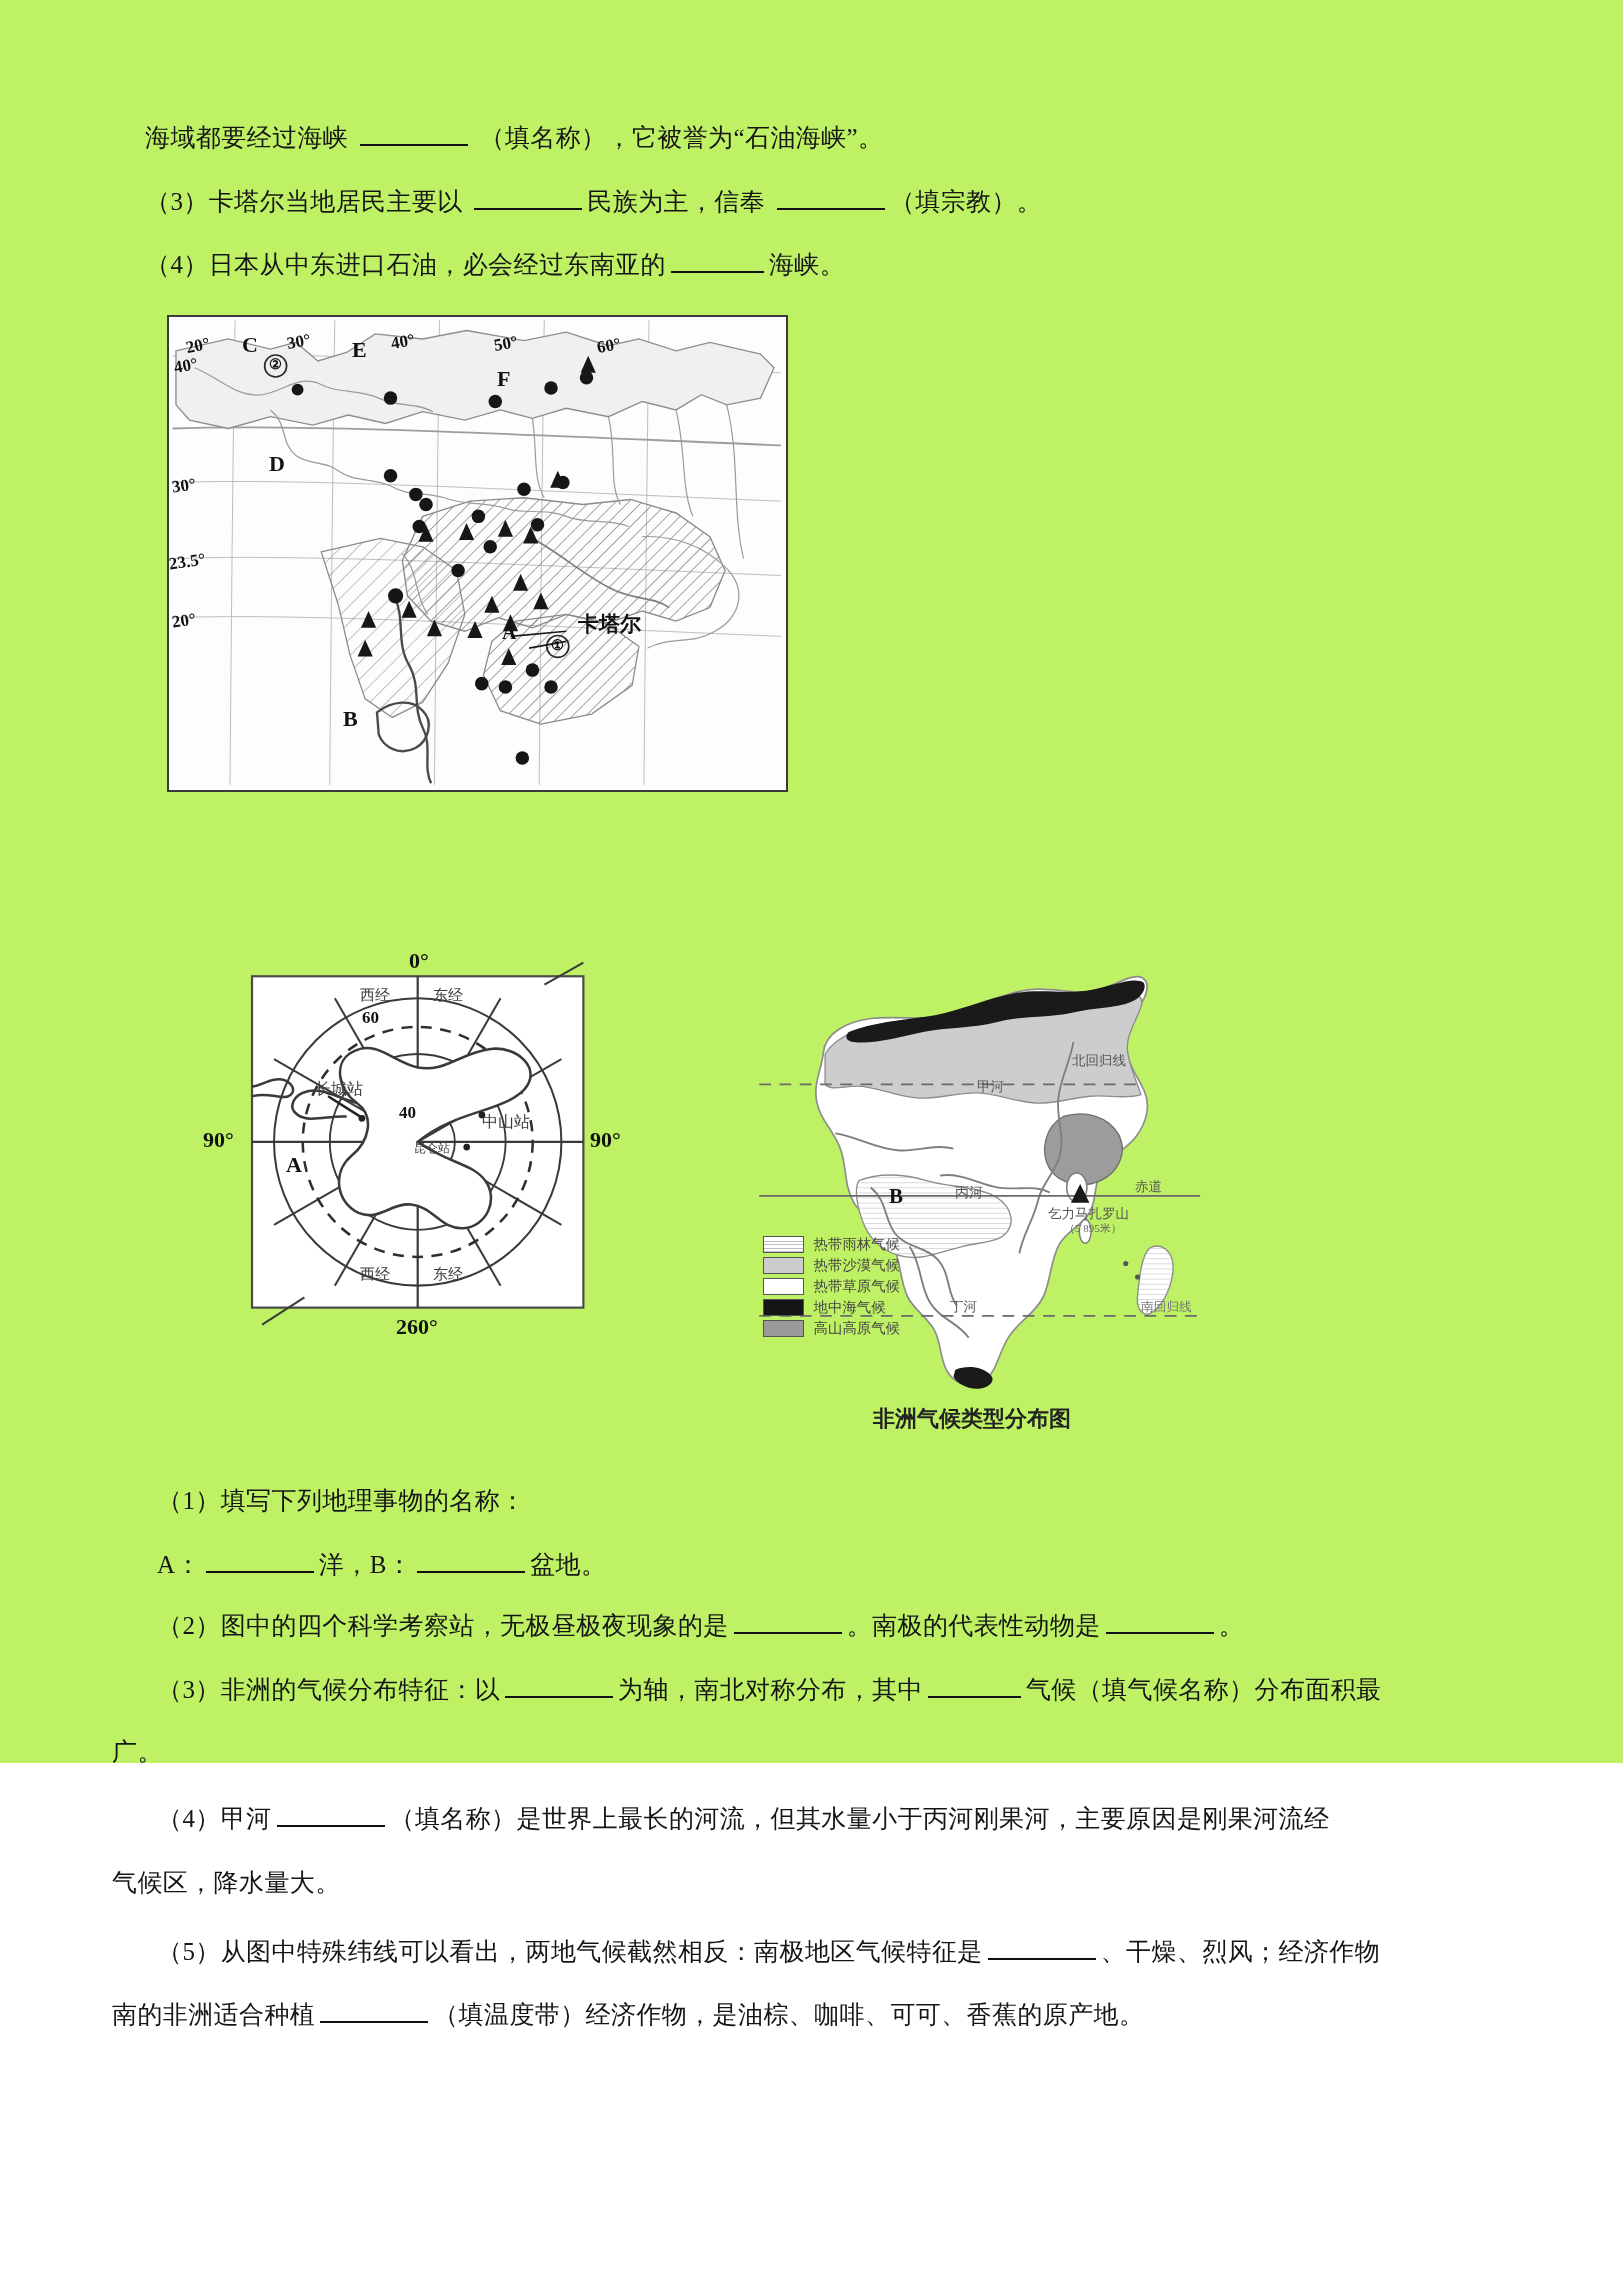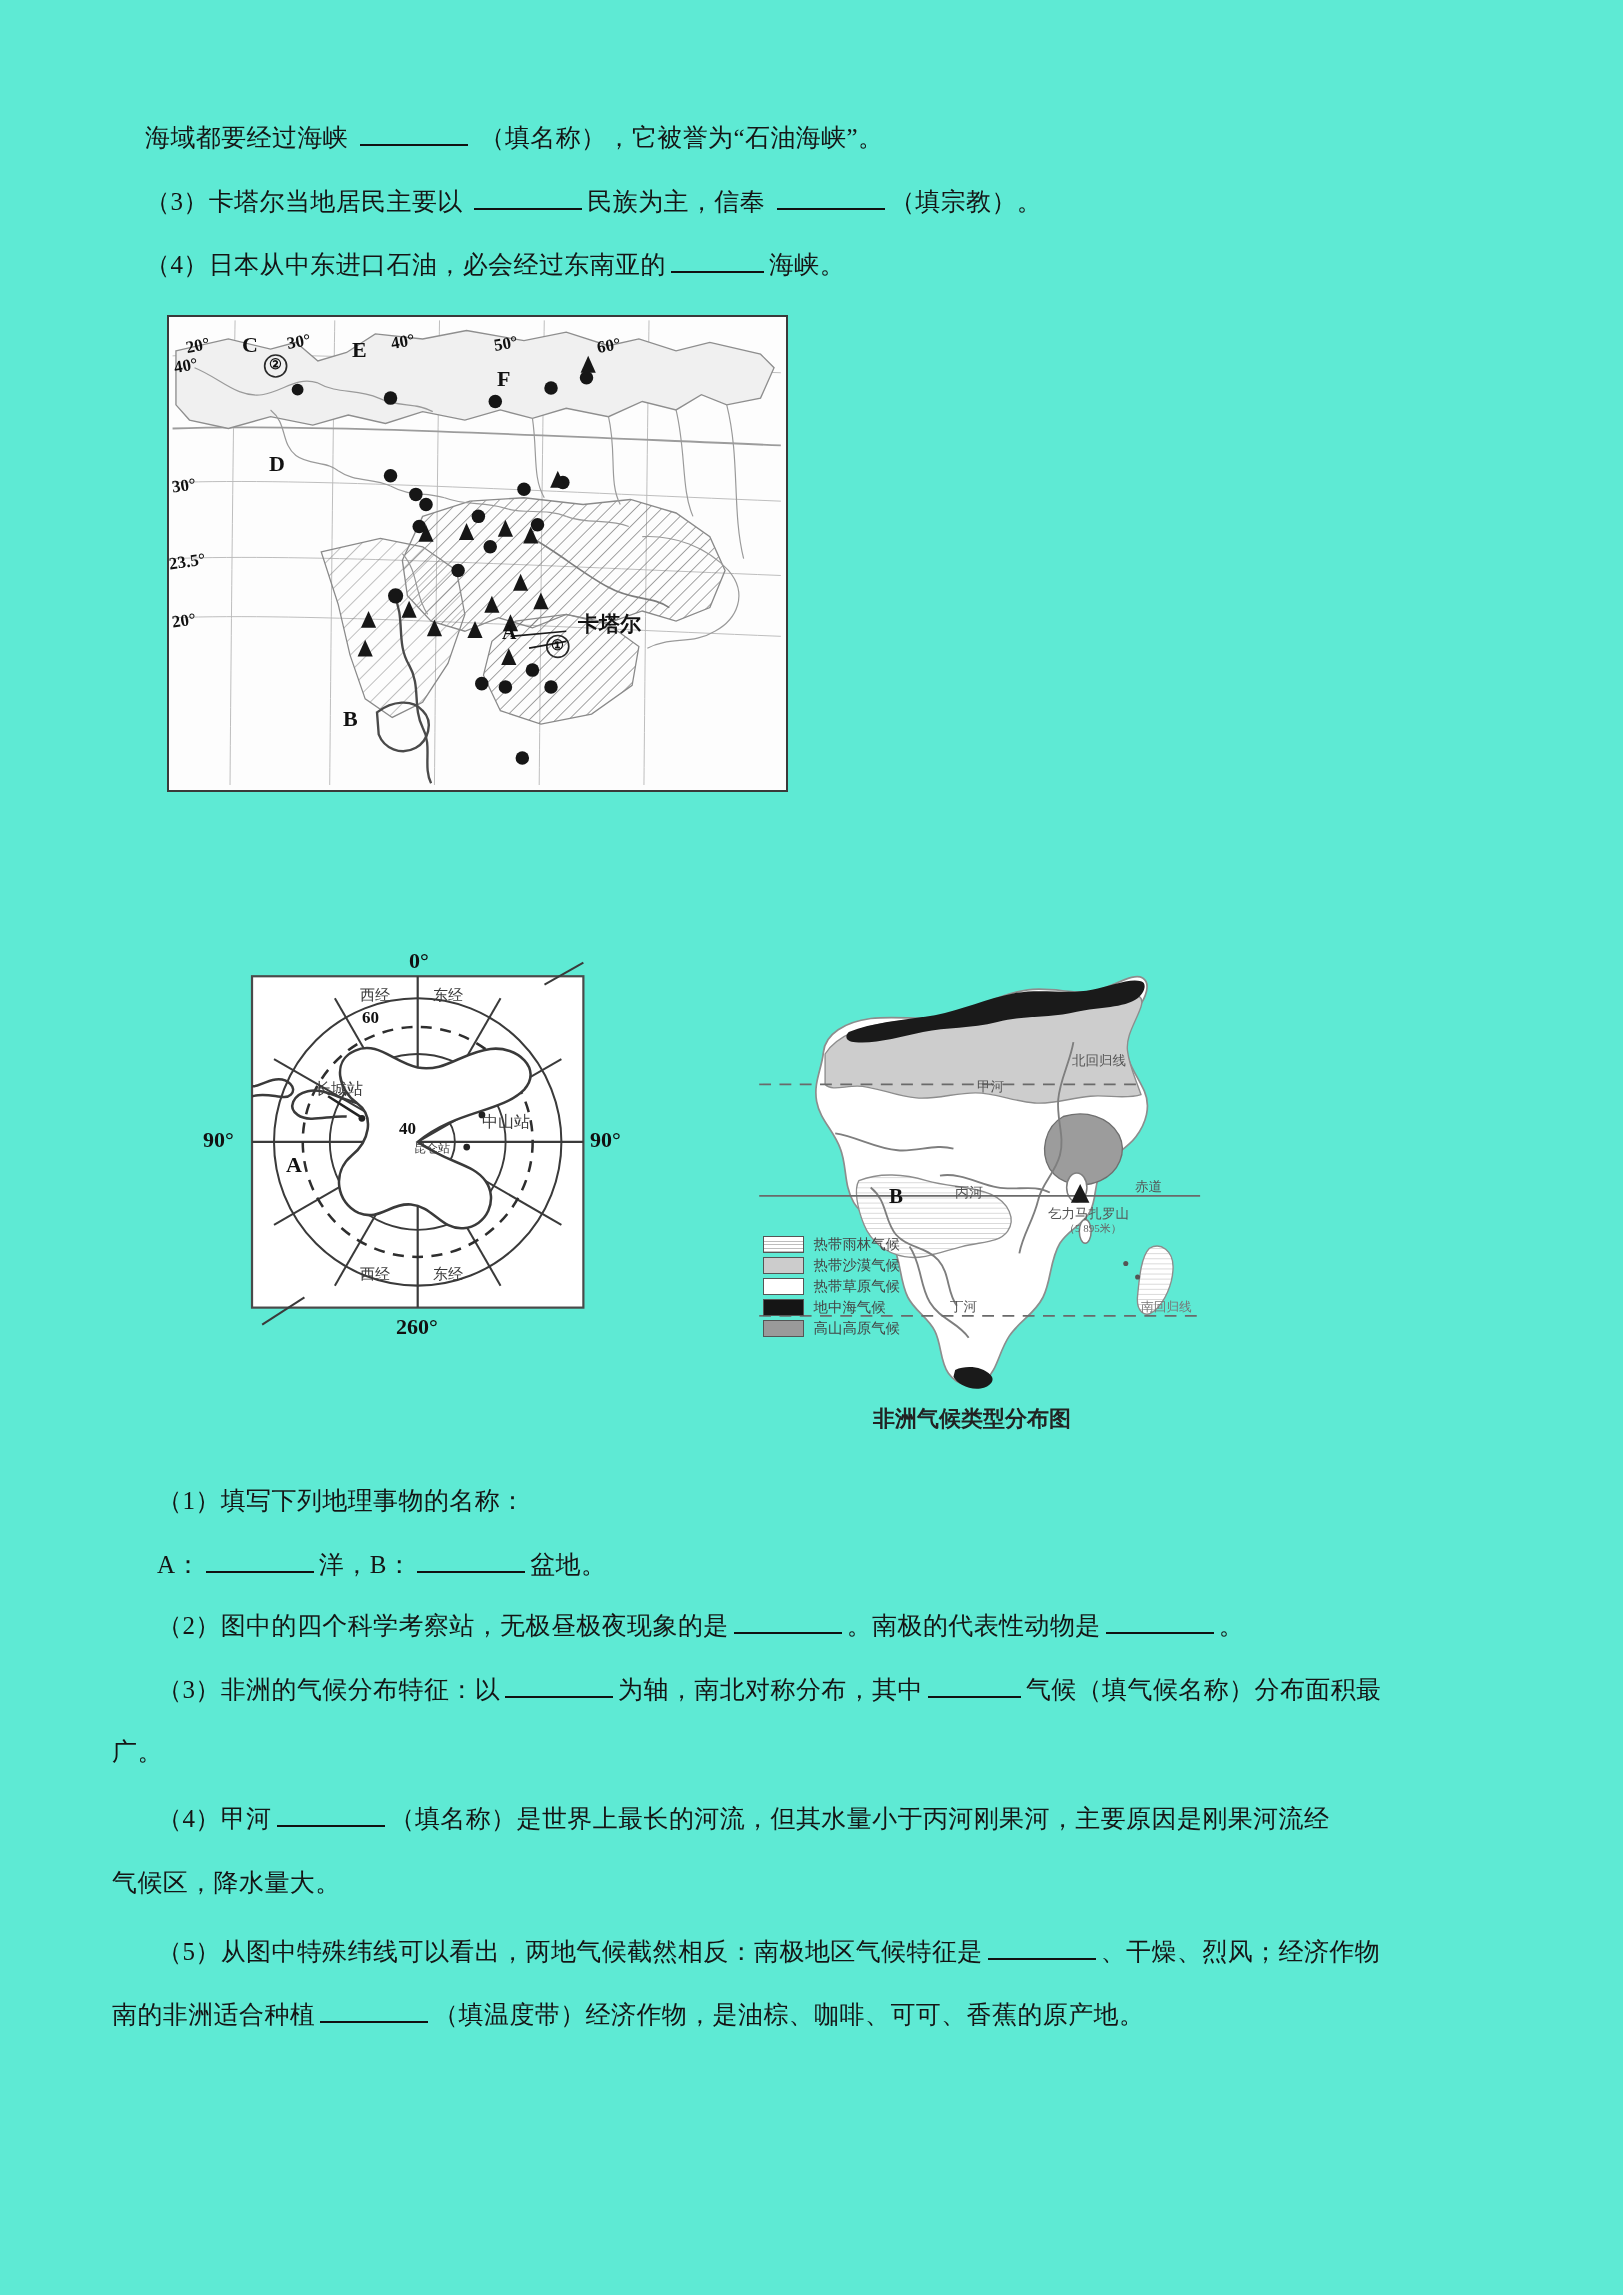--- a/index.html
+++ b/index.html
@@ -12,22 +12,22 @@
     height: 2295px;
     position: relative;
     font-family: "Liberation Serif", "DejaVu Serif", serif;
     color: #000;
     overflow: hidden;
   }
   .page {
     position: absolute;
     left: 0; top: 0;
     width: 1623px;
-    height: 2295px;
-    background: #5eead4;
+    height: 1763px;
+    background: #bef264;
   }
   
   .para {
     position: absolute;
     font-size: 25px;
     line-height: 39px;
     letter-spacing: 0.4px;
     white-space: nowrap;
     color: #151515;
   }
@@ -339,21 +339,21 @@
     <span class="lbl bold" style="left:193px; top:380px; font-size:22px;">260°</span>
     <span class="lbl bold" style="left:0px;   top:193px; font-size:22px;">90°</span>
     <span class="lbl bold" style="left:387px; top:193px; font-size:22px;">90°</span>
 
     <span class="lbl cjk" style="left:157px; top:52px;  font-size:15px;">西经</span>
     <span class="lbl cjk" style="left:230px; top:52px;  font-size:15px;">东经</span>
     <span class="lbl cjk" style="left:157px; top:331px; font-size:15px;">西经</span>
     <span class="lbl cjk" style="left:230px; top:331px; font-size:15px;">东经</span>
 
     <span class="lbl bold" style="left:159px; top:74px;  font-size:17px;">60</span>
-    <span class="lbl bold" style="left:196px; top:169px; font-size:17px;margin-top:16px;">40</span>
+    <span class="lbl bold" style="left:196px; top:169px; font-size:17px;">40</span>
 
     <span class="lbl bold" style="left:83px;  top:218px; font-size:22px;">A</span>
 
     <span class="lbl cjk" style="left:112px; top:145px; font-size:16px;">长城站</span>
     <span class="lbl cjk" style="left:279px; top:178px; font-size:16px;">中山站</span>
     <span class="lbl cjk" style="left:211px; top:206px; font-size:12px;">昆仑站</span>
   </div>
 
   <div id="africa-figure">
     <svg width="473" height="490" viewBox="0 0 560 580" style="position:absolute;left:0;top:0;">

